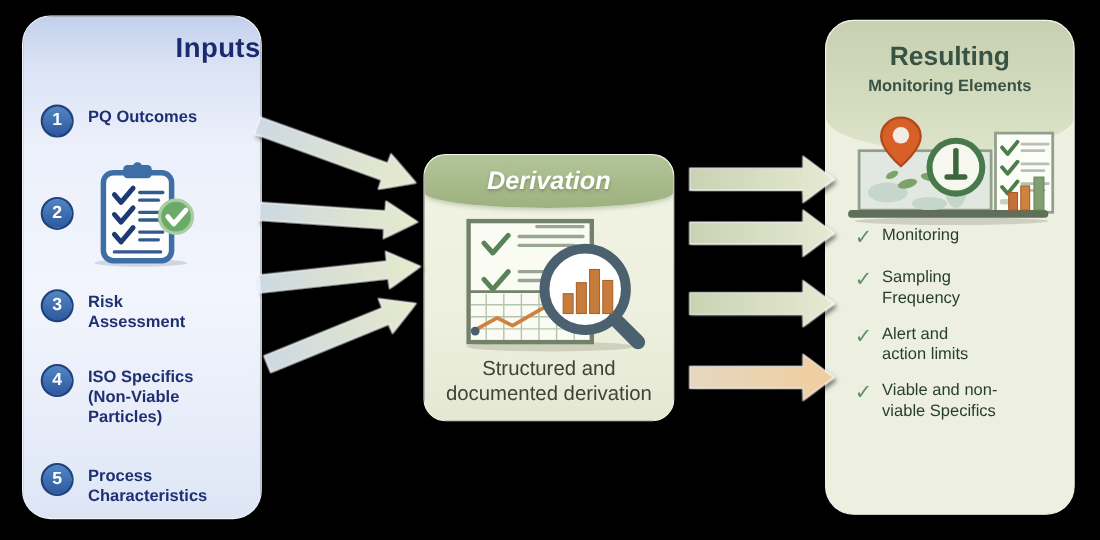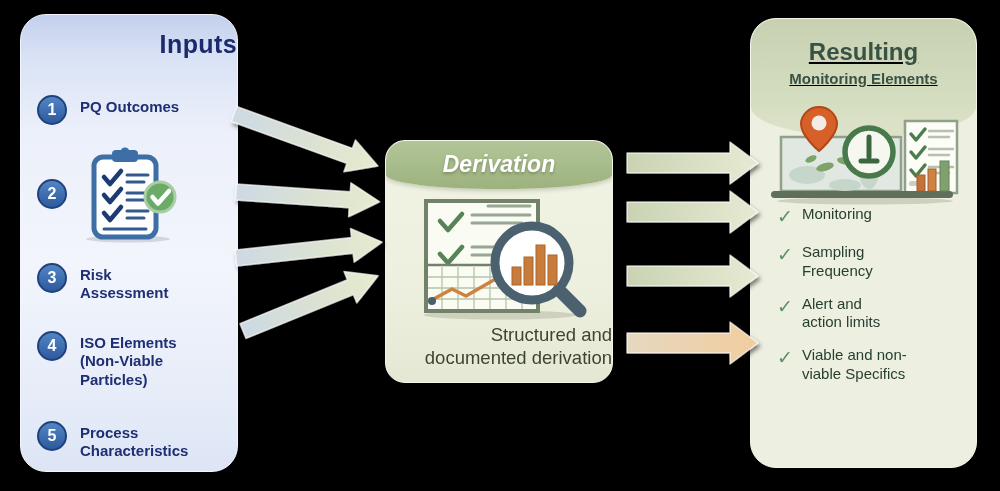--- a/index.html
+++ b/index.html
@@ -53,34 +53,33 @@
     box-shadow:0 2px 4px rgba(70,80,50,.25);
   }
   .deriv-title {
     line-height:46px; text-align:center;
     font-size:23px; font-weight:bold; color:#ffffff;
     text-shadow:0 2px 3px rgba(60,70,40,.35);
     font-style:italic;
   }
   .deriv-icon { position:absolute; left:22px; top:56px; }
   .deriv-caption {
-    position:absolute; bottom:12px; width:100%; text-align:right;
+    position:absolute; bottom:12px; width:100%; text-align:center;
     font-size:18.5px; color:#3e4435; line-height:1.28;
   }
   .deriv-caption span { display:block; }
 
   
   #results-panel {
     left:750px; top:18px; width:227px; height:450px;
     border-radius:26px;
     background:#edefe0;
     border:1px solid #f3f5e9;
     box-shadow:0 6px 16px rgba(0,0,0,.55);
     overflow:hidden;
-    text-decoration:underline;
   }
   .res-header {
     height:118px; box-sizing:border-box; padding-top:19px;
     background:linear-gradient(180deg,#c7d1b2 0%, #d2dbbd 55%, #dde3c9 100%);
     border-radius:25px 25px 50% 50% / 25px 25px 30px 30px;
   }
   .res-title-1 { text-align:center; font-size:24px; font-weight:bold; color:#3a5244; }
   .res-title-2 { text-align:center; font-size:15px; font-weight:bold; color:#3a5244; margin-top:4px; }
   .res-icon { position:absolute; left:14px; top:84px; }
   .res-items { position:absolute; left:26px; top:186px; right:8px; }
@@ -133,21 +132,21 @@
     <div class="num">3</div>
     <div class="in-label">
       <span>Risk</span>
       <span>Assessment</span>
     </div>
   </div>
 
   <div class="in-item" id="in4">
     <div class="num">4</div>
     <div class="in-label">
-      <span>ISO Elements</span>
+      <span>ISO Specifics</span>
       <span>(Non-Viable</span>
       <span>Particles)</span>
     </div>
   </div>
 
   <div class="in-item" id="in5">
     <div class="num">5</div>
     <div class="in-label">
       <span>Process</span>
       <span>Characteristics</span>

